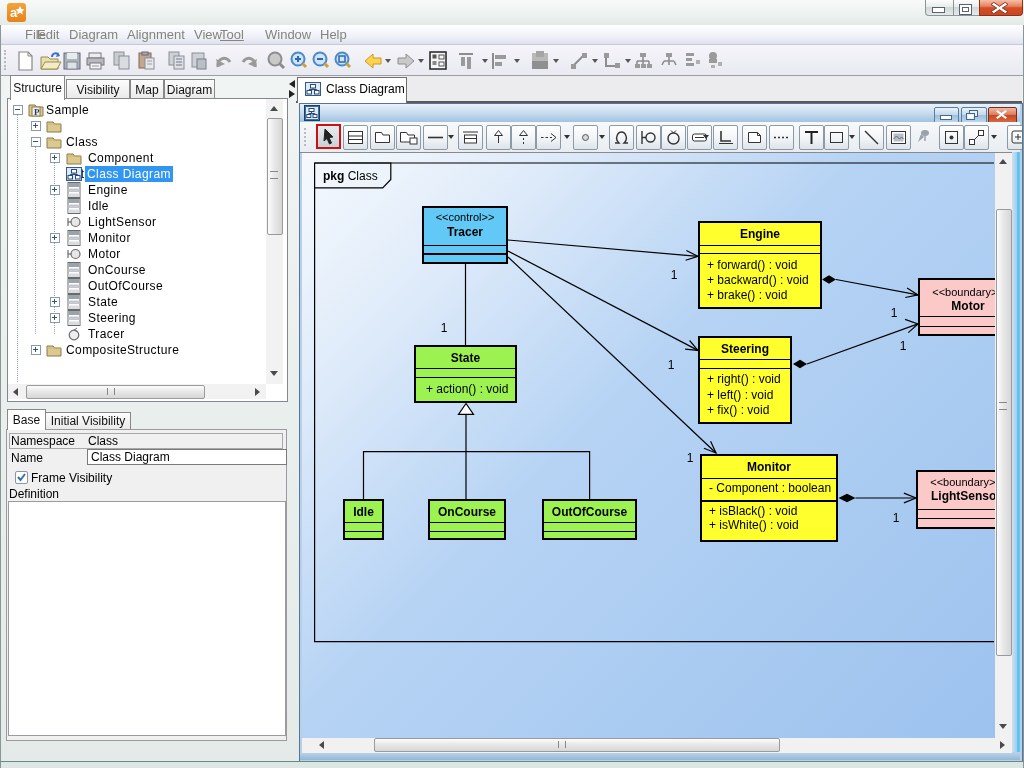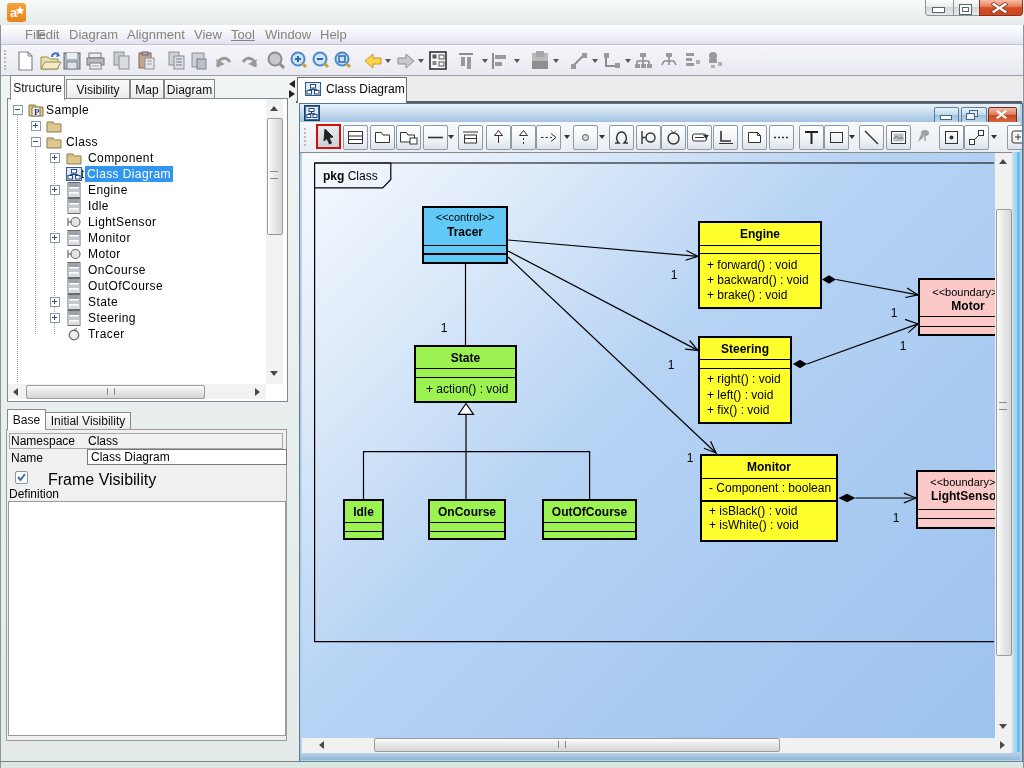--- a/index.html
+++ b/index.html
@@ -70,21 +70,21 @@
   <svg class="abs" style="left:9px;top:4px;" width="16" height="16" viewBox="0 0 16 16">
       <text x="1" y="13" font-size="13" font-weight="bold" fill="#fff" font-family="Liberation Sans">a</text>
       <path d="M11,2 l1.4,3 l3,0.4 l-2.2,2 l0.6,3 l-2.8,-1.6 l-2.8,1.6 l0.6,-3 l-2.2,-2 l3,-0.4 z" fill="#fff"></path>
     </svg>
   <div class="abs" id="menubar"></div>
   <div class="abs menuitem" style="left:25px;text-align:right;">File</div>
   <div class="abs menuitem" style="left:37px;">Edit</div>
   <div class="abs menuitem" style="left:69px;">Diagram</div>
   <div class="abs menuitem" style="left:127px;">Alignment</div>
   <div class="abs menuitem" style="left:194px;">View</div>
-  <div class="abs menuitem" style="left:231px;text-decoration:underline;">Tool</div>
+  <div class="abs menuitem" style="left:220px;text-decoration:underline;">Tool</div>
   <div class="abs menuitem" style="left:265px;">Window</div>
   <div class="abs menuitem" style="left:320px;">Help</div>
   <div class="abs" id="toolbar"></div>
   <div class="abs" style="left:4px;top:50px;width:3px;height:20px;border-left:2px dotted #b8b8c2;"></div>
   <svg class="abs tbi" style="left:17px;" width="710" height="20" viewBox="0 0 710 20">
 
     <g transform="translate(0,0)">
         <path d="M2,1 h9 l4,4 v14 h-13 z" fill="#fff" stroke="#888" stroke-width="1.2"></path>
         <path d="M11,1 v4 h4" fill="none" stroke="#888"></path>
       </g>
@@ -398,20 +398,30 @@
         </svg>
         <span class="abs" style="left:80px;top:0px;height:16px;line-height:16px;">Steering</span>
       </div>
     <div class="abs treerow" style="left:0;top:227px;width:258px;">
         <svg class="abs" style="left:58px;top:0px" width="16" height="16" viewBox="0 0 16 16">
           <circle cx="8" cy="9" r="4.8" fill="#eeeeee" stroke="#6a6a6a" stroke-width="1.2"></circle>
           <path d="M8,4.2 l3,-2.2 M8,4.2 l3.4,1.4" stroke="#6a6a6a" fill="none"></path>
         </svg>
         <span class="abs" style="left:80px;top:0px;height:16px;line-height:16px;">Tracer</span>
       </div>
+    <div class="abs treerow" style="left:0;top:243px;width:258px;">
+        <span class="abs" style="left:23px;top:3px;width:8px;height:8px;background:#fff;border:1px solid #8a9aa8;"></span>
+        <span class="abs" style="left:25px;top:6.5px;width:5px;height:1px;background:#33557a;"></span>
+        <span class="abs" style="left:27px;top:4.5px;width:1px;height:5px;background:#33557a;"></span>
+        <svg class="abs" style="left:38px;top:0px" width="16" height="16" viewBox="0 0 16 16">
+          <path d="M1,4 h6 l1.5,2 h6.5 v8 h-14 z" fill="#ddc98f" stroke="#8a7a4a"></path>
+          <path d="M1,6 h14" stroke="#c8b478" fill="none"></path>
+        </svg>
+        <span class="abs" style="left:58px;top:0px;height:16px;line-height:16px;">CompositeStructure</span>
+      </div>
 
     <div class="abs sbtrack" style="left:258px;top:0px;width:17px;height:285px;"></div>
     <div class="abs arr" style="left:262px;top:7px;border-left:4px solid transparent;border-right:4px solid transparent;border-bottom:5px solid #4a4a4a;"></div>
     <div class="abs sbthumb" style="left:259px;top:19px;width:14px;height:115px;"></div>
     <div class="abs" style="left:262px;top:72px;width:8px;height:6px;border-top:1px solid #888;border-bottom:1px solid #888;"></div>
     <div class="abs arr" style="left:262px;top:272px;border-left:4px solid transparent;border-right:4px solid transparent;border-top:5px solid #4a4a4a;"></div>
 
     <div class="abs sbtrack" style="left:0px;top:285px;width:258px;height:15px;"></div>
     <div class="abs arr" style="left:5px;top:289px;border-top:4px solid transparent;border-bottom:4px solid transparent;border-right:5px solid #4a4a4a;"></div>
     <div class="abs sbthumbh" style="left:18px;top:286px;width:177px;height:12px;"></div>
@@ -427,21 +437,21 @@
   <div class="abs" id="lowpanel">
     <div class="abs" style="left:2px;top:3px;width:272px;height:14px;border:1px solid #a8a8a8;"></div>
     <div class="abs" style="left:4px;top:4px;font-size:12px;">Namespace</div>
     <div class="abs" style="left:81px;top:4px;font-size:12px;">Class</div>
     <div class="abs" style="left:4px;top:21px;font-size:12px;">Name</div>
     <div class="abs" style="left:80px;top:19px;width:195px;height:14px;background:#fff;border:1px solid #7a7a7a;font-size:12px;padding-left:3px;">Class Diagram</div>
     <div class="abs" style="left:8px;top:41px;width:11px;height:11px;background:#fff;border:1px solid #8a97a3;border-radius:2px;"></div>
     <svg class="abs" style="left:9px;top:42px;" width="11" height="11" viewBox="0 0 11 11">
         <path d="M2,5 L4.5,8 L9,2" fill="none" stroke="#3a6ea5" stroke-width="2"></path>
       </svg>
-    <div class="abs" style="left:41px;top:41px;font-size:16px;">Frame Visibility</div>
+    <div class="abs" style="left:24px;top:41px;font-size:12px;">Frame Visibility</div>
     <div class="abs" style="left:2px;top:57px;font-size:12px;">Definition</div>
     <div class="abs" style="left:1px;top:71px;width:276px;height:233px;background:#fff;border:1px solid #9a9aa0;"></div>
   </div>
   <div class="abs" style="left:296px;top:76px;width:726px;height:26px;background:#ececee;"></div>
   <div class="abs" id="rtab"></div>
   <svg class="abs" style="left:305px;top:81px;z-index:3;" width="16" height="16" viewBox="0 0 16 16">
       <rect x="0.5" y="1.5" width="15" height="13" fill="#dce9f8" stroke="#355a8a"></rect>
       <rect x="5.5" y="3.5" width="5" height="3.5" fill="#fff" stroke="#2a4a7a"></rect>
       <rect x="2" y="9.5" width="4.5" height="3.5" fill="#fff" stroke="#2a4a7a"></rect>
       <rect x="9.5" y="9.5" width="4.5" height="3.5" fill="#fff" stroke="#2a4a7a"></rect>

